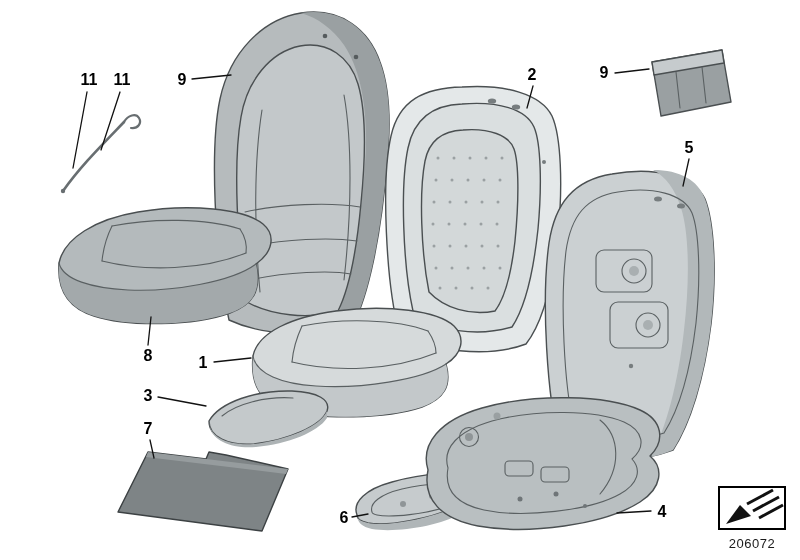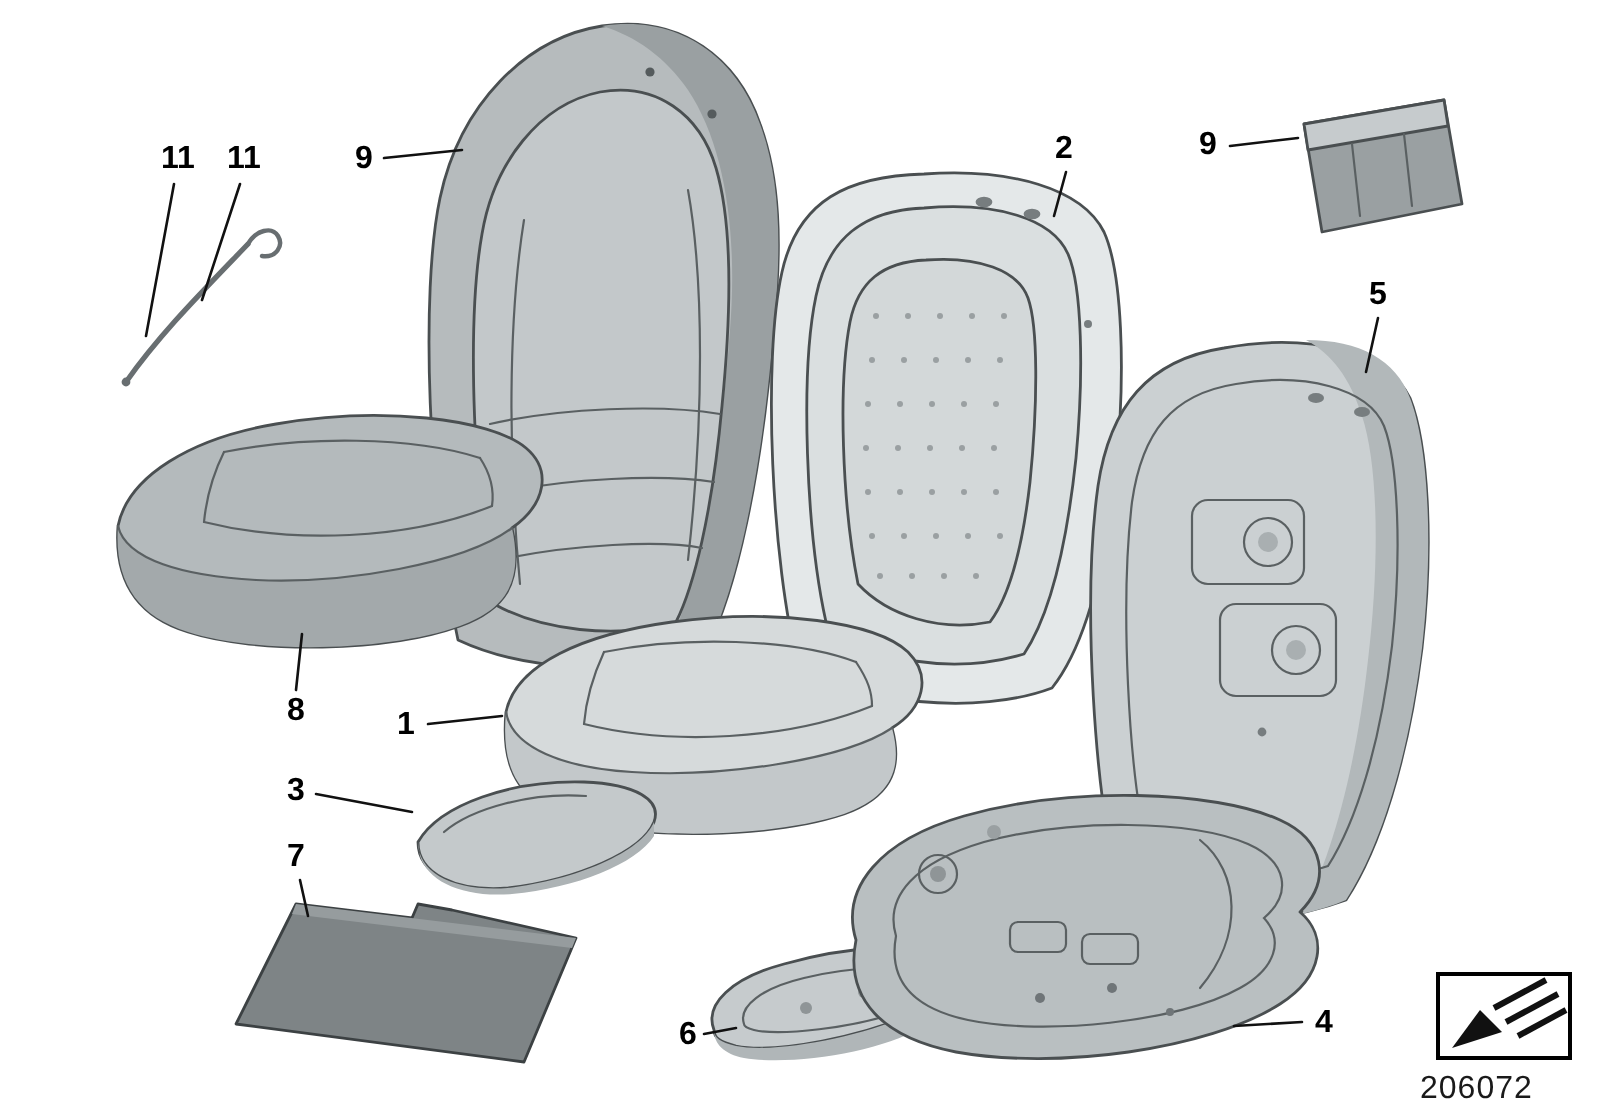--- a/index.html
+++ b/index.html
@@ -12,21 +12,21 @@
     position:absolute; transform:translate(-50%,-50%);
     font-weight:bold; font-size:16px; color:#000; cursor:pointer;
     line-height:1; user-select:none;
   }
   .plate {
     position:absolute; left:718px; top:486px; width:68px; height:44px;
     border:2px solid #000; background:#fff; box-sizing:border-box;
   }
   .diagram-number {
     position:absolute; left:710px; top:536px; width:84px;
-    text-align:left; font-size:16px; color:#1a1a1a; letter-spacing:0.5px;
+    text-align:center; font-size:13px; color:#1a1a1a; letter-spacing:0.5px;
   }
   
   .ol   { stroke:#4a4f51; stroke-width:1.4; stroke-linejoin:round; }
   .seam { fill:none; stroke:#5a6062; stroke-width:1.1; stroke-linecap:round; }
   .lead { stroke:#111; stroke-width:1.3; stroke-linecap:round; }
 </style>
 </head>
 <body>
 
 <div class="stage">

